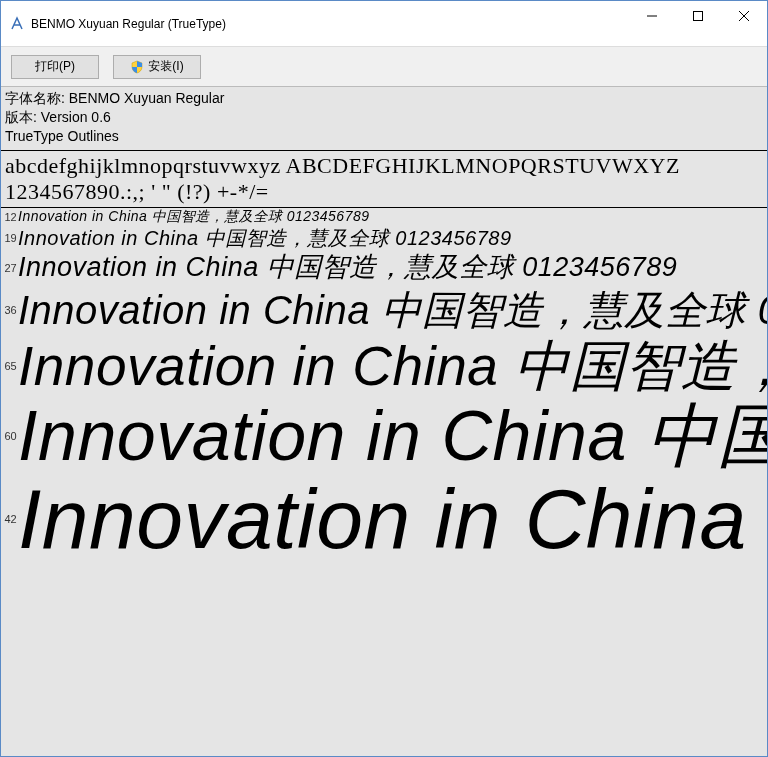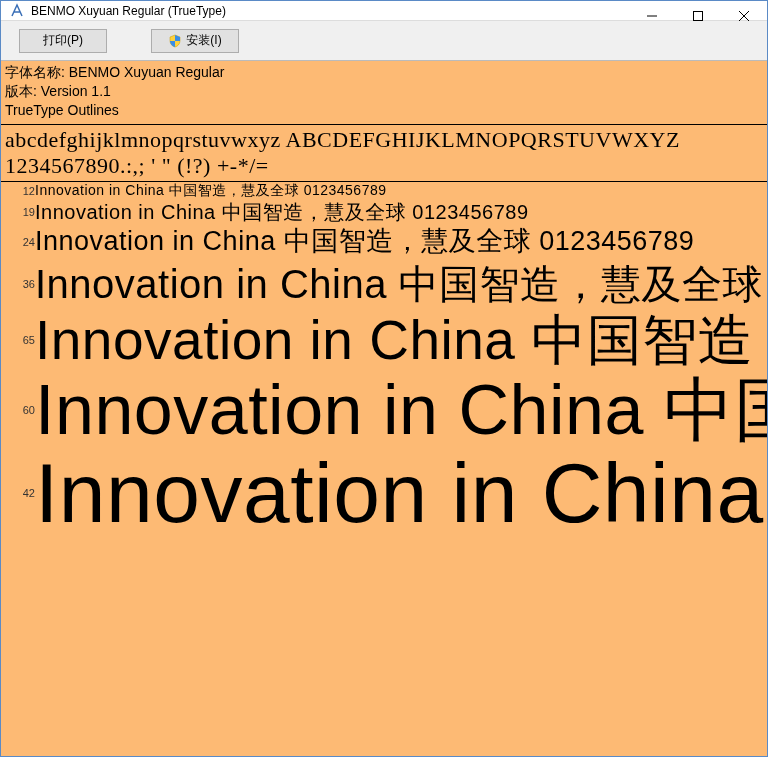--- a/index.html
+++ b/index.html
@@ -13,21 +13,21 @@
   }
   .window {
     width: 768px;
     height: 757px;
     border: 1px solid #5a8ac6;
     background: #fff;
     display: flex;
     flex-direction: column;
   }
   .titlebar {
-    height: 20px;
+    height: 46px;
     background: #fff;
     display: flex;
     align-items: center;
     border-bottom: 1px solid #ddd;
   }
   .titlebar-icon {
     width: 16px; height: 16px;
     margin: 0 6px 0 8px;
     display: flex; align-items: center; justify-content: center;
   }
@@ -44,43 +44,43 @@
     font-family: sans-serif;
   }
   .win-btn svg { width: 10px; height: 10px; }
 
   .toolbar {
     height: 40px;
     background: #f0f0f0;
     border-bottom: 1px solid #bbb;
     display: flex;
     align-items: center;
-    padding: 0 18px;
-    gap: 44px;
+    padding: 0 10px;
+    gap: 14px;
   }
   .tb-button {
     min-width: 88px;
     height: 24px;
     background: #e1e1e1;
     border: 1px solid #adadad;
     font-size: 12px;
     display: flex;
     align-items: center;
     justify-content: center;
     gap: 4px;
     cursor: default;
   }
   .shield {
     width: 14px; height: 14px;
   }
 
   .content {
     flex: 1;
     overflow: hidden;
-    background: #fdba74;
+    background: #e5e5e5;
     position: relative;
   }
   .meta {
     padding: 2px 4px 4px 4px;
     font-size: 14px;
     line-height: 1.35;
     border-bottom: 1px solid #000;
   }
   .charset {
     padding: 2px 4px 2px 4px;
@@ -96,35 +96,35 @@
   .samples {
     position: relative;
   }
   .sample-row {
     display: flex;
     align-items: baseline;
     white-space: nowrap;
     overflow: hidden;
   }
   .sample-size {
-    width: 26px;
+    width: 17px;
     font-size: 11px;
     color: #333;
-    text-align: right;
+    text-align: center;
     padding-left: 2px;
     align-self: center;
     flex-shrink: 0;
-    margin-left: 8px;
   }
   .sample-text {
     font-family: "Arial", sans-serif;
     font-stretch: expanded;
     letter-spacing: 0.5px;
     line-height: 1.25;
     color: #000;
+    font-style: italic;
   }
   .s12 .sample-text { font-size: 14px; }
   .s18 .sample-text { font-size: 20px; }
   .s24 .sample-text { font-size: 27px; }
   .s36 .sample-text { font-size: 40px; }
   .s48 .sample-text { font-size: 55px; line-height:1.15;}
   .s60 .sample-text { font-size: 70px; line-height:1.1;}
   .s72 .sample-text { font-size: 84px; line-height:1.05;}
 </style>
 </head>
@@ -171,38 +171,38 @@
           <path d="M7 7 L7 13 C4.5 12.5 2 10 2 7 Z" fill="#3a8ee6"></path>
         </svg>
       </span>
       <span>安装(I)</span>
     </div>
   </div>
 
   <div class="content">
     <div class="meta">
       <div>字体名称: BENMO Xuyuan Regular</div>
-      <div>版本: Version 1.1</div>
+      <div>版本: Version 0.6</div>
       <div>TrueType Outlines</div>
     </div>
     <div class="charset">
       <div>abcdefghijklmnopqrstuvwxyz ABCDEFGHIJKLMNOPQRSTUVWXYZ</div>
       <div>1234567890.:,; ' " (!?) +-*/=</div>
     </div>
     <div class="samples">
       <div class="sample-row s12">
         <span class="sample-size">12</span>
         <span class="sample-text">Innovation in China 中国智造，慧及全球 0123456789</span>
       </div>
       <div class="sample-row s18">
         <span class="sample-size">19</span>
         <span class="sample-text">Innovation in China 中国智造，慧及全球 0123456789</span>
       </div>
       <div class="sample-row s24">
-        <span class="sample-size">24</span>
+        <span class="sample-size">27</span>
         <span class="sample-text">Innovation in China 中国智造，慧及全球 0123456789</span>
       </div>
       <div class="sample-row s36">
         <span class="sample-size">36</span>
         <span class="sample-text">Innovation in China 中国智造，慧及全球 0123456789</span>
       </div>
       <div class="sample-row s48">
         <span class="sample-size">65</span>
         <span class="sample-text">Innovation in China 中国智造，慧及全球 0123456789</span>
       </div>

